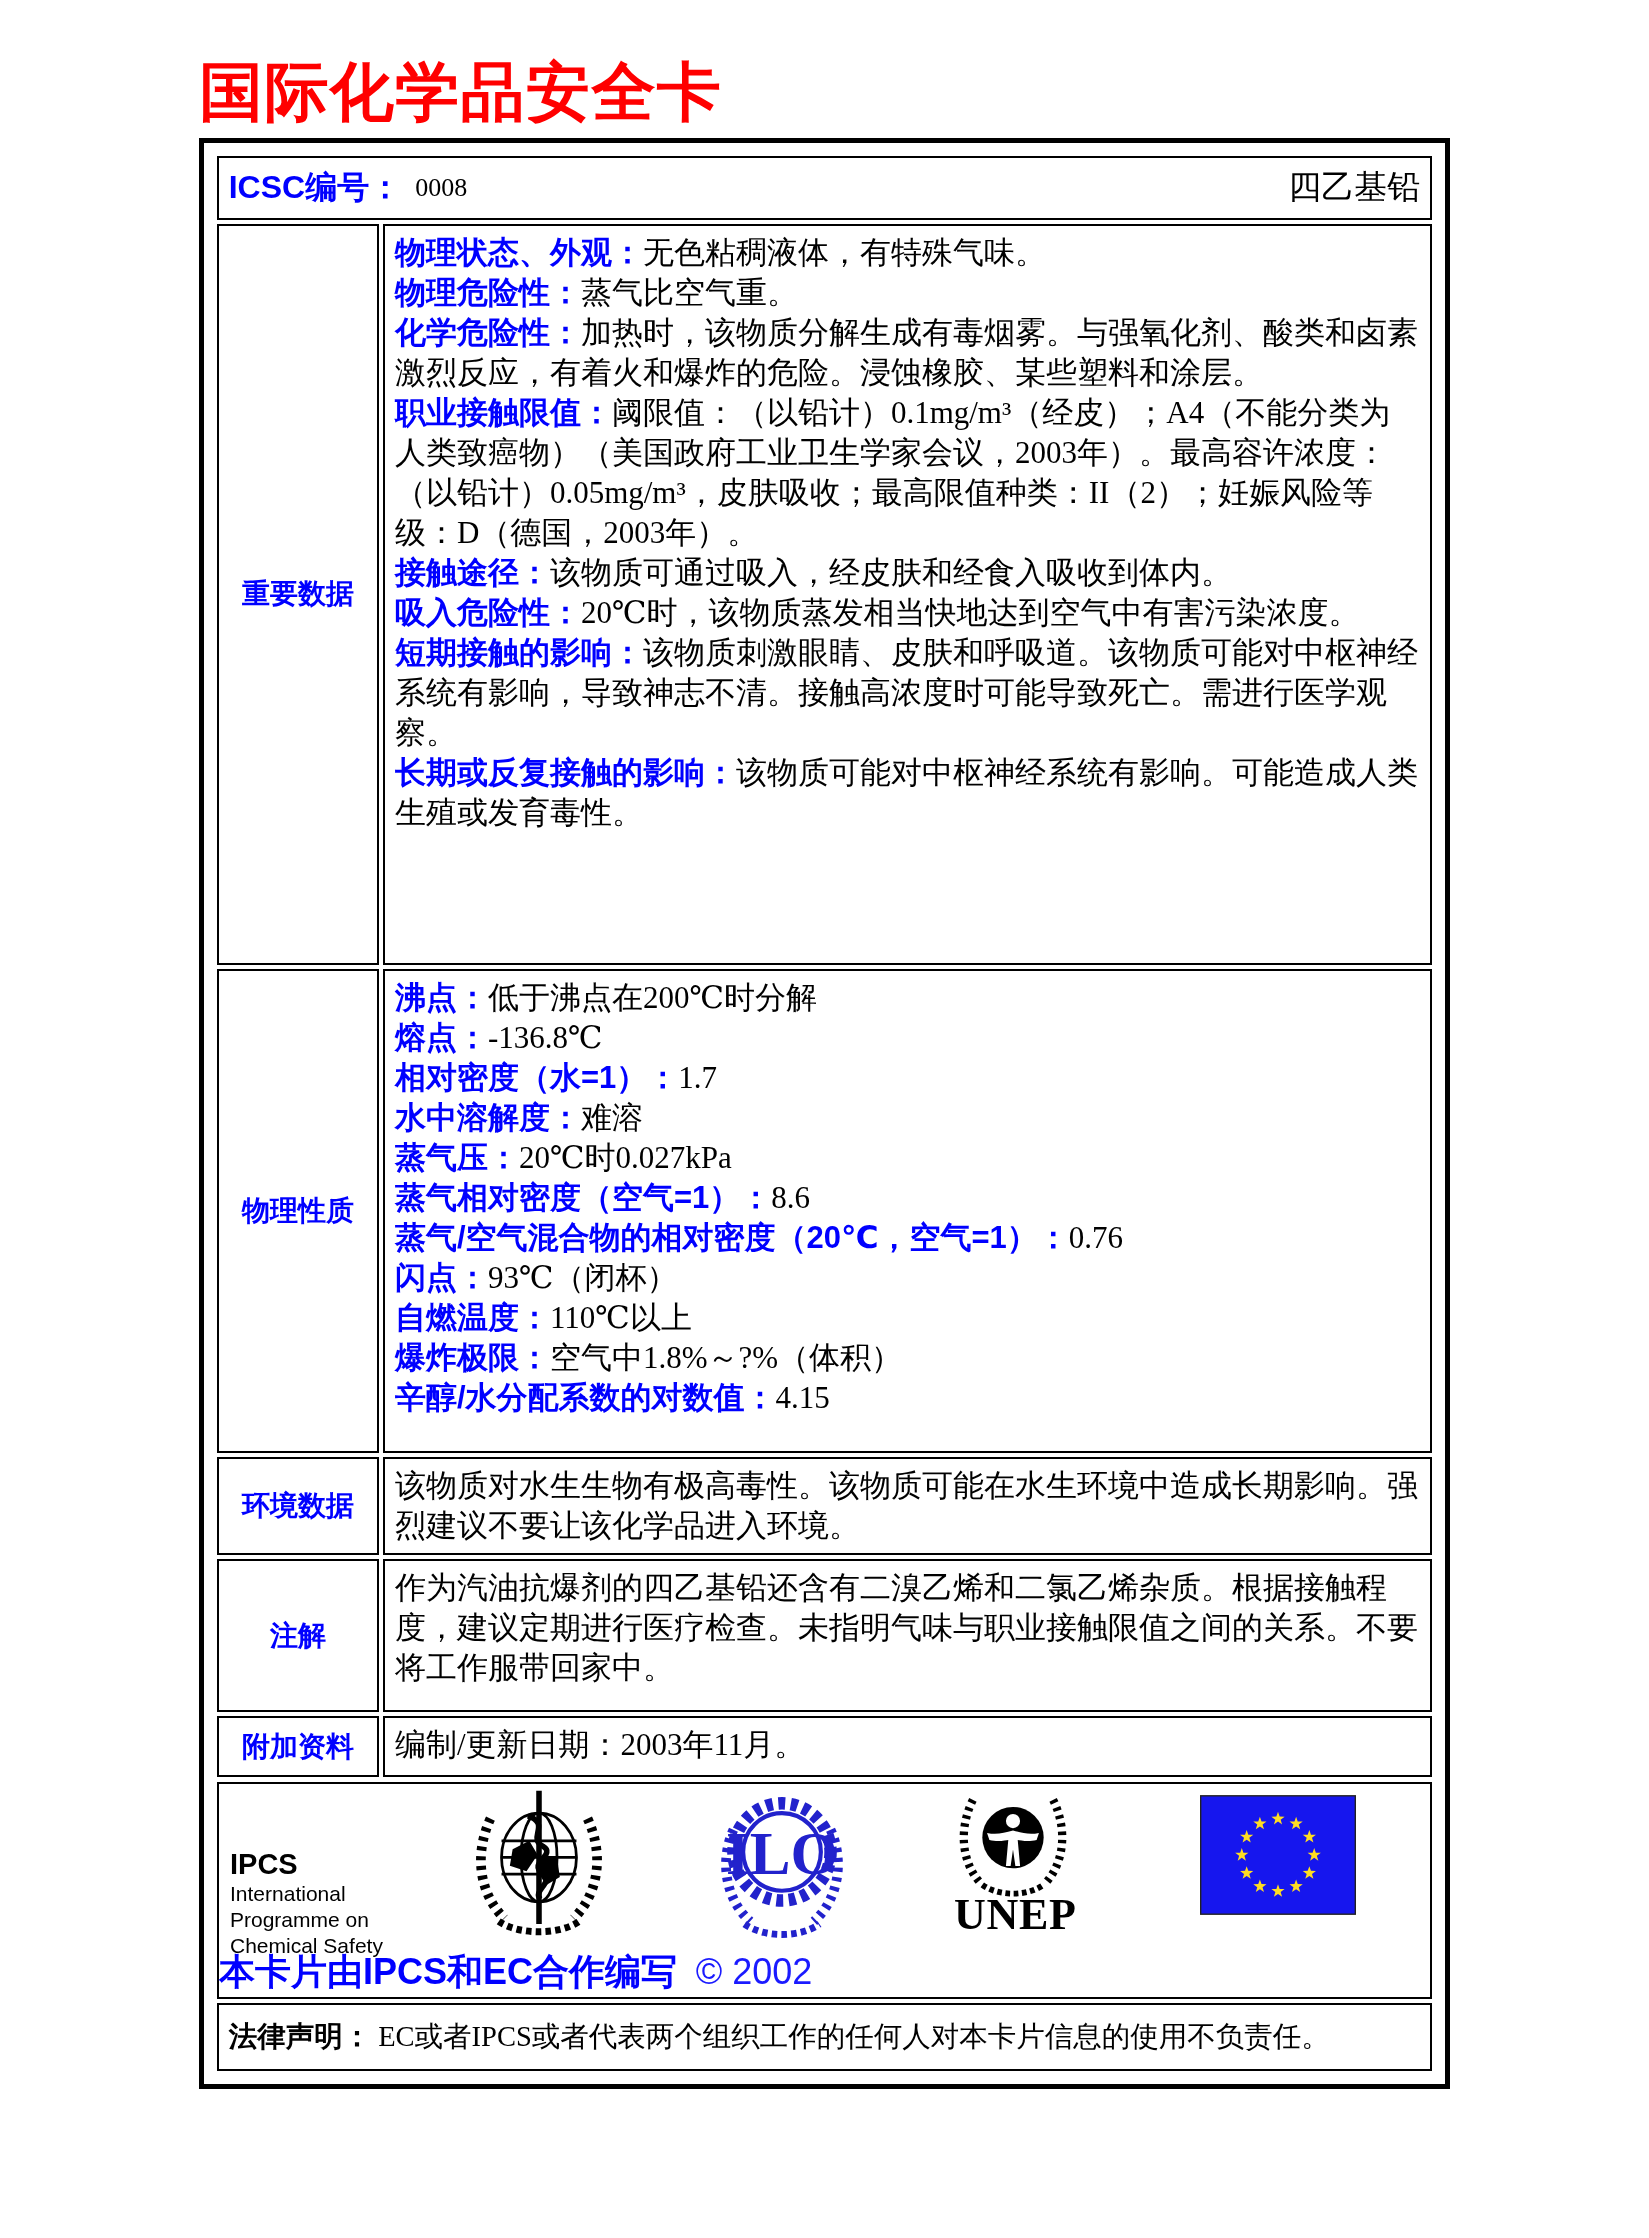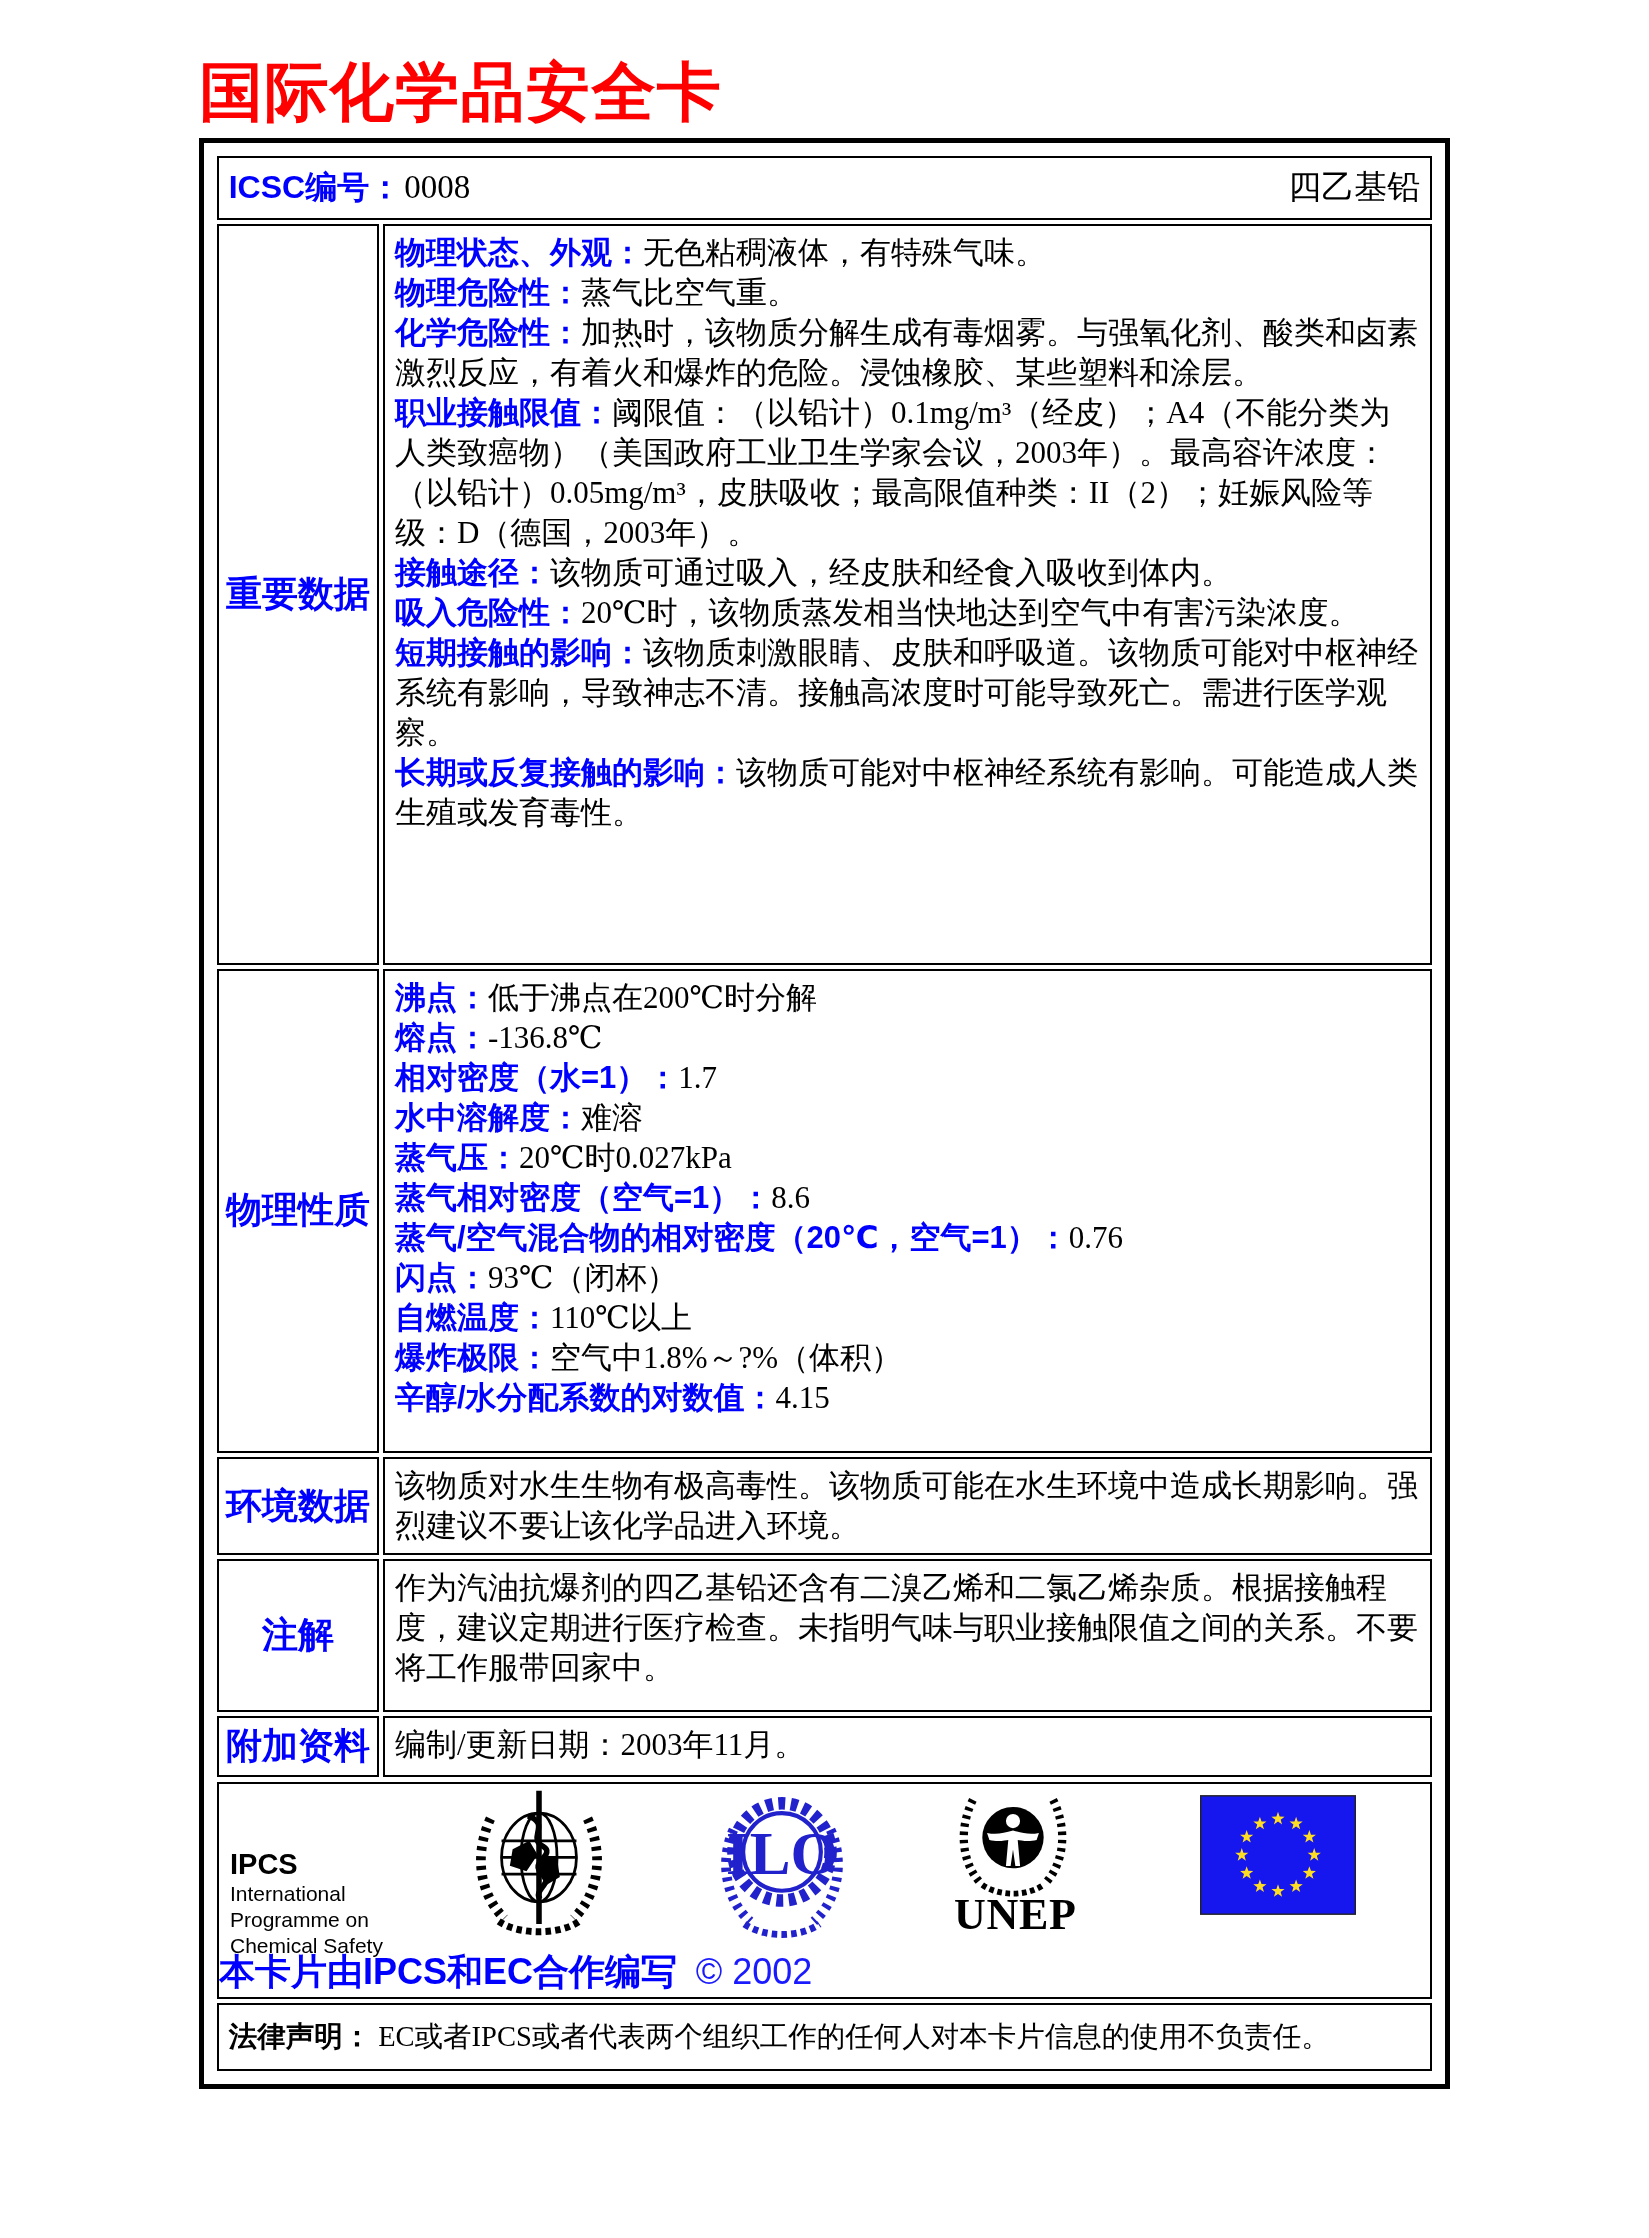--- a/index.html
+++ b/index.html
@@ -26,40 +26,40 @@
     background:#fff;
   }
   .row{border:2.1px solid #000;margin-top:4.2px;background:#fff;}
   .row:first-child{margin-top:0;}
   .tworow{display:flex;gap:4.2px;border:none;padding:0;}
   .tworow > .cell{border:2.1px solid #000;}
   .label-cell{
     width:158px;flex:0 0 158px;
     display:flex;align-items:center;justify-content:center;
     font-family:Liberation Sans, sans-serif;
-    font-weight:bold;font-size:36px;color:#0000ff;
+    font-weight:bold;font-size:28px;color:#0000ff;
     text-align:center;
   }
   .content-cell{flex:1 1 auto;padding:7px 9.7px;font-size:31px;line-height:40px;}
   .content-cell p{margin:0;}
   .blab{
     font-family:"Liberation Sans","DejaVu Sans",sans-serif;
     font-weight:bold;color:#0000ff;
   }
   .header-row{
     height:60px;
     display:flex;align-items:center;
     padding:0 9.7px;
     font-size:33px;
   }
   .icsc-label{
     font-family:"Liberation Sans","DejaVu Sans",sans-serif;
     font-weight:bold;color:#0000ff;font-size:32px;
   }
-  .icsc-number{margin-left:3px;font-size:33px;}
+  .icsc-number{margin-left:14px;font-size:26px;}
   .chem-name{margin-left:auto;font-size:33px;}
   .min-important{min-height:723px;}
   .min-physical{min-height:466px;}
   .min-environment{min-height:76px;}
   .min-notes{min-height:135px;}
   .min-additional{min-height:43px;}
   .logos-row{height:213px;position:relative;}
   .ipcs-block{
     position:absolute;left:11px;top:64px;
     font-family:"Liberation Sans","DejaVu Sans",sans-serif;

